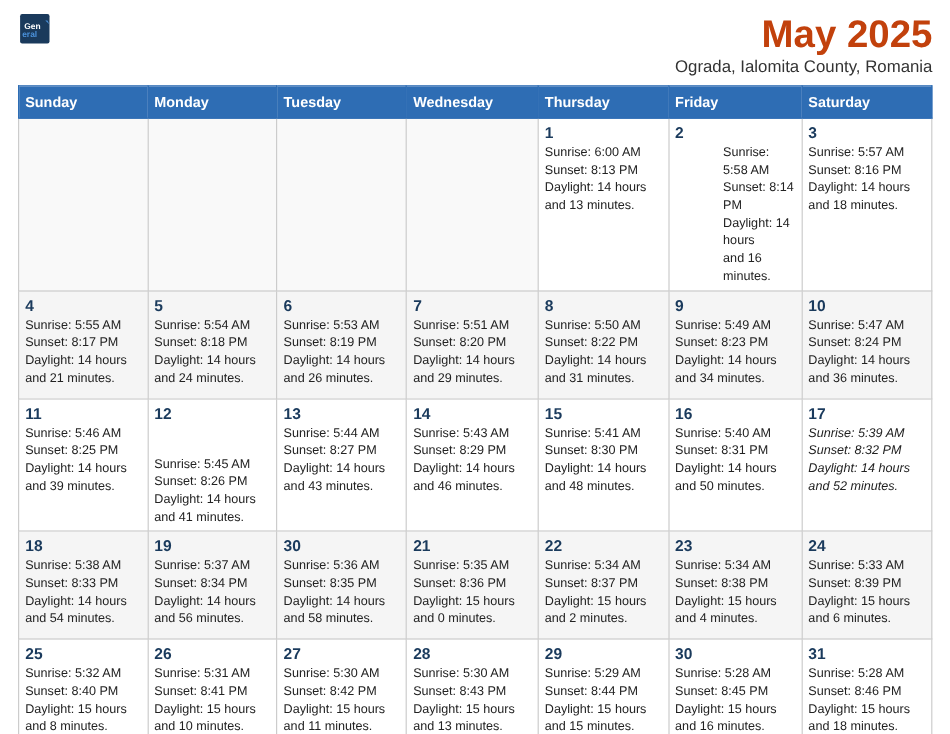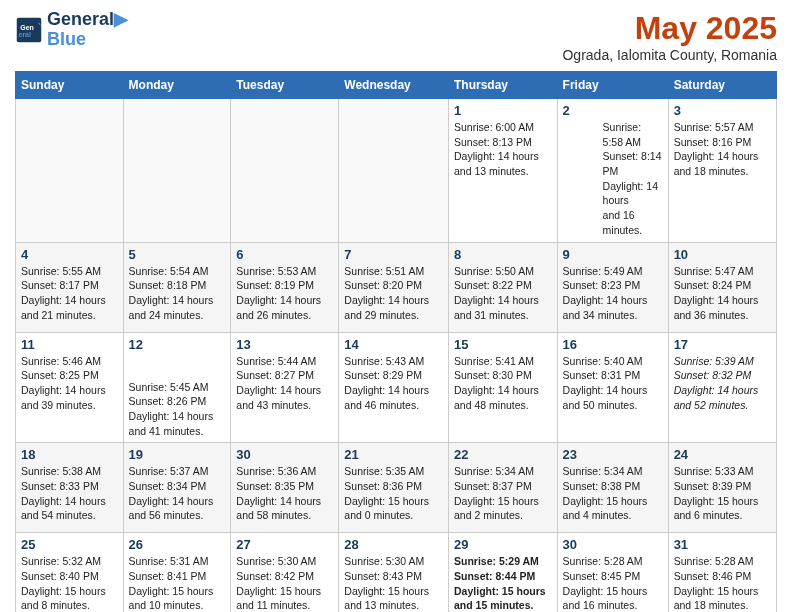--- a/index.html
+++ b/index.html
@@ -105,26 +105,20 @@
 
 <div class="container">
   <div class="header">
     <div class="logo">
       <svg class="logo-icon" viewBox="0 0 32 32">
         <rect x="2" y="2" width="28" height="28" rx="2" fill="#1a3a5c"></rect>
         <text x="6" y="16" font-size="8" fill="white" font-family="Arial" font-weight="bold">Gen</text>
         <text x="4" y="24" font-size="8" fill="#4a90d9" font-family="Arial" font-weight="bold">eral</text>
         <polygon points="26,8 30,12 28,8" fill="#4a90d9"></polygon>
       </svg>
-      <div>
-        <div style="font-size:18px;font-weight:bold;color:#1a3a5c;line-height:1.1;">
-          <span style="color:#1a3a5c;">General</span><span style="color:#4a90d9;">▶</span>
-        </div>
-        <div style="font-size:18px;font-weight:bold;color:#4a90d9;line-height:1.1;">Blue</div>
-      </div>
     </div>
     <div class="title-block">
       <div class="main-title">May 2025</div>
       <div class="subtitle">Ograda, Ialomita County, Romania</div>
     </div>
   </div>
 
   <table>
     <thead>
       <tr>
@@ -342,21 +336,21 @@
           </td>
           <td>
             <span class="day-num">28</span>
             <div class="day-info" style="white-space: pre-line;">Sunrise: 5:30 AM
 Sunset: 8:43 PM
 Daylight: 15 hours
 and 13 minutes.</div>
           </td>
           <td>
             <span class="day-num">29</span>
-            <div class="day-info" style="white-space: pre-line; font-weight: bold;">Sunrise: 5:29 AM
+            <div class="day-info" style="white-space: pre-line;">Sunrise: 5:29 AM
 Sunset: 8:44 PM
 Daylight: 15 hours
 and 15 minutes.</div>
           </td>
           <td>
             <span class="day-num">30</span>
             <div class="day-info" style="white-space: pre-line;">Sunrise: 5:28 AM
 Sunset: 8:45 PM
 Daylight: 15 hours
 and 16 minutes.</div>

